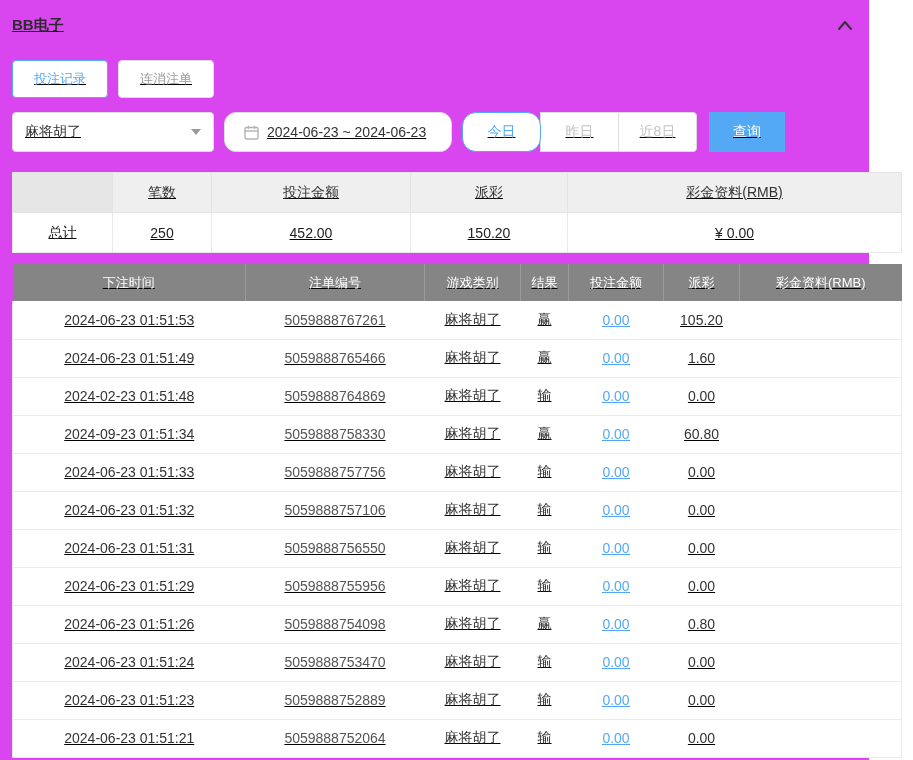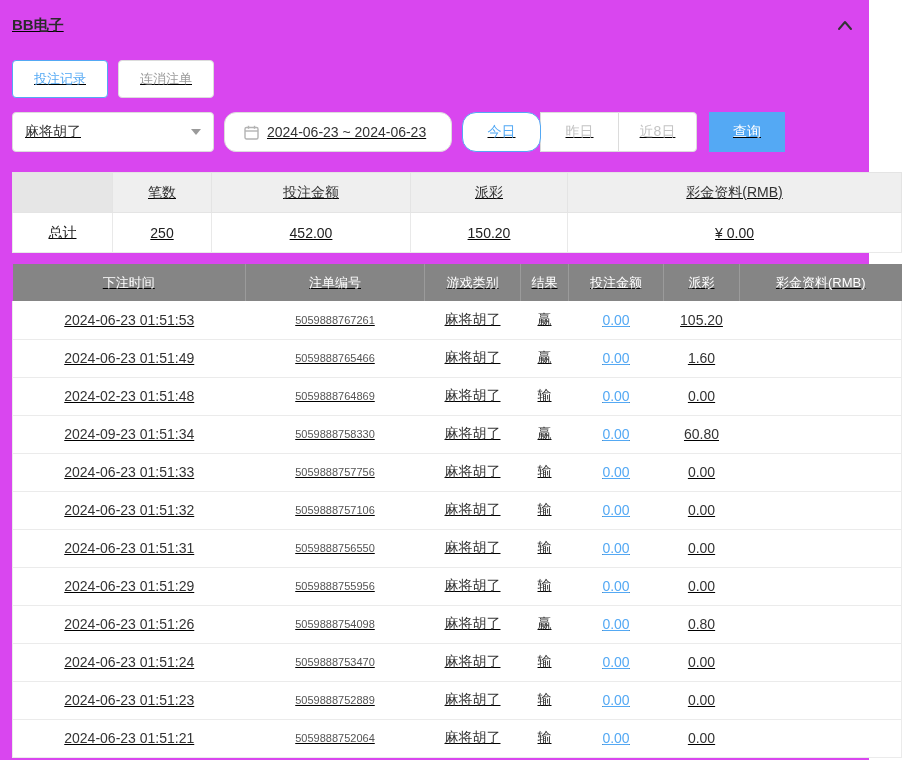--- a/index.html
+++ b/index.html
@@ -52,21 +52,21 @@
     text-align: center; border: 1px solid #e9e9e9; }
 
   .main-table { margin-top: 11px; }
   .main-table th { background: #858585; color: #fff; font-size: 13px; font-weight: normal;
     height: 37px; text-align: center; }
   .main-table th + th { border-left: 1px solid #9b9b9b; }
   .main-table td { height: 38px; border-bottom: 1px solid #ebebeb; text-align: center;
     font-size: 14px; color: #333; background: #fff; }
   .main-table td:first-child { border-left: 1px solid #ebebeb; }
   .main-table td:last-child { border-right: 1px solid #ebebeb; }
-  .main-table td.order-id { color: #555; font-size: 11px; }
+  .main-table td.order-id { color: #555; font-size: 14px; }
   .bet-link { color: #54a9f4; text-decoration: underline; cursor: pointer; font-size: 14px; }
 </style>
 </head>
 <body>
 
 <div class="panel">
 
   <div class="panel-header">
     <span class="panel-title">BB电子</span>
     <span class="collapse-icon">

